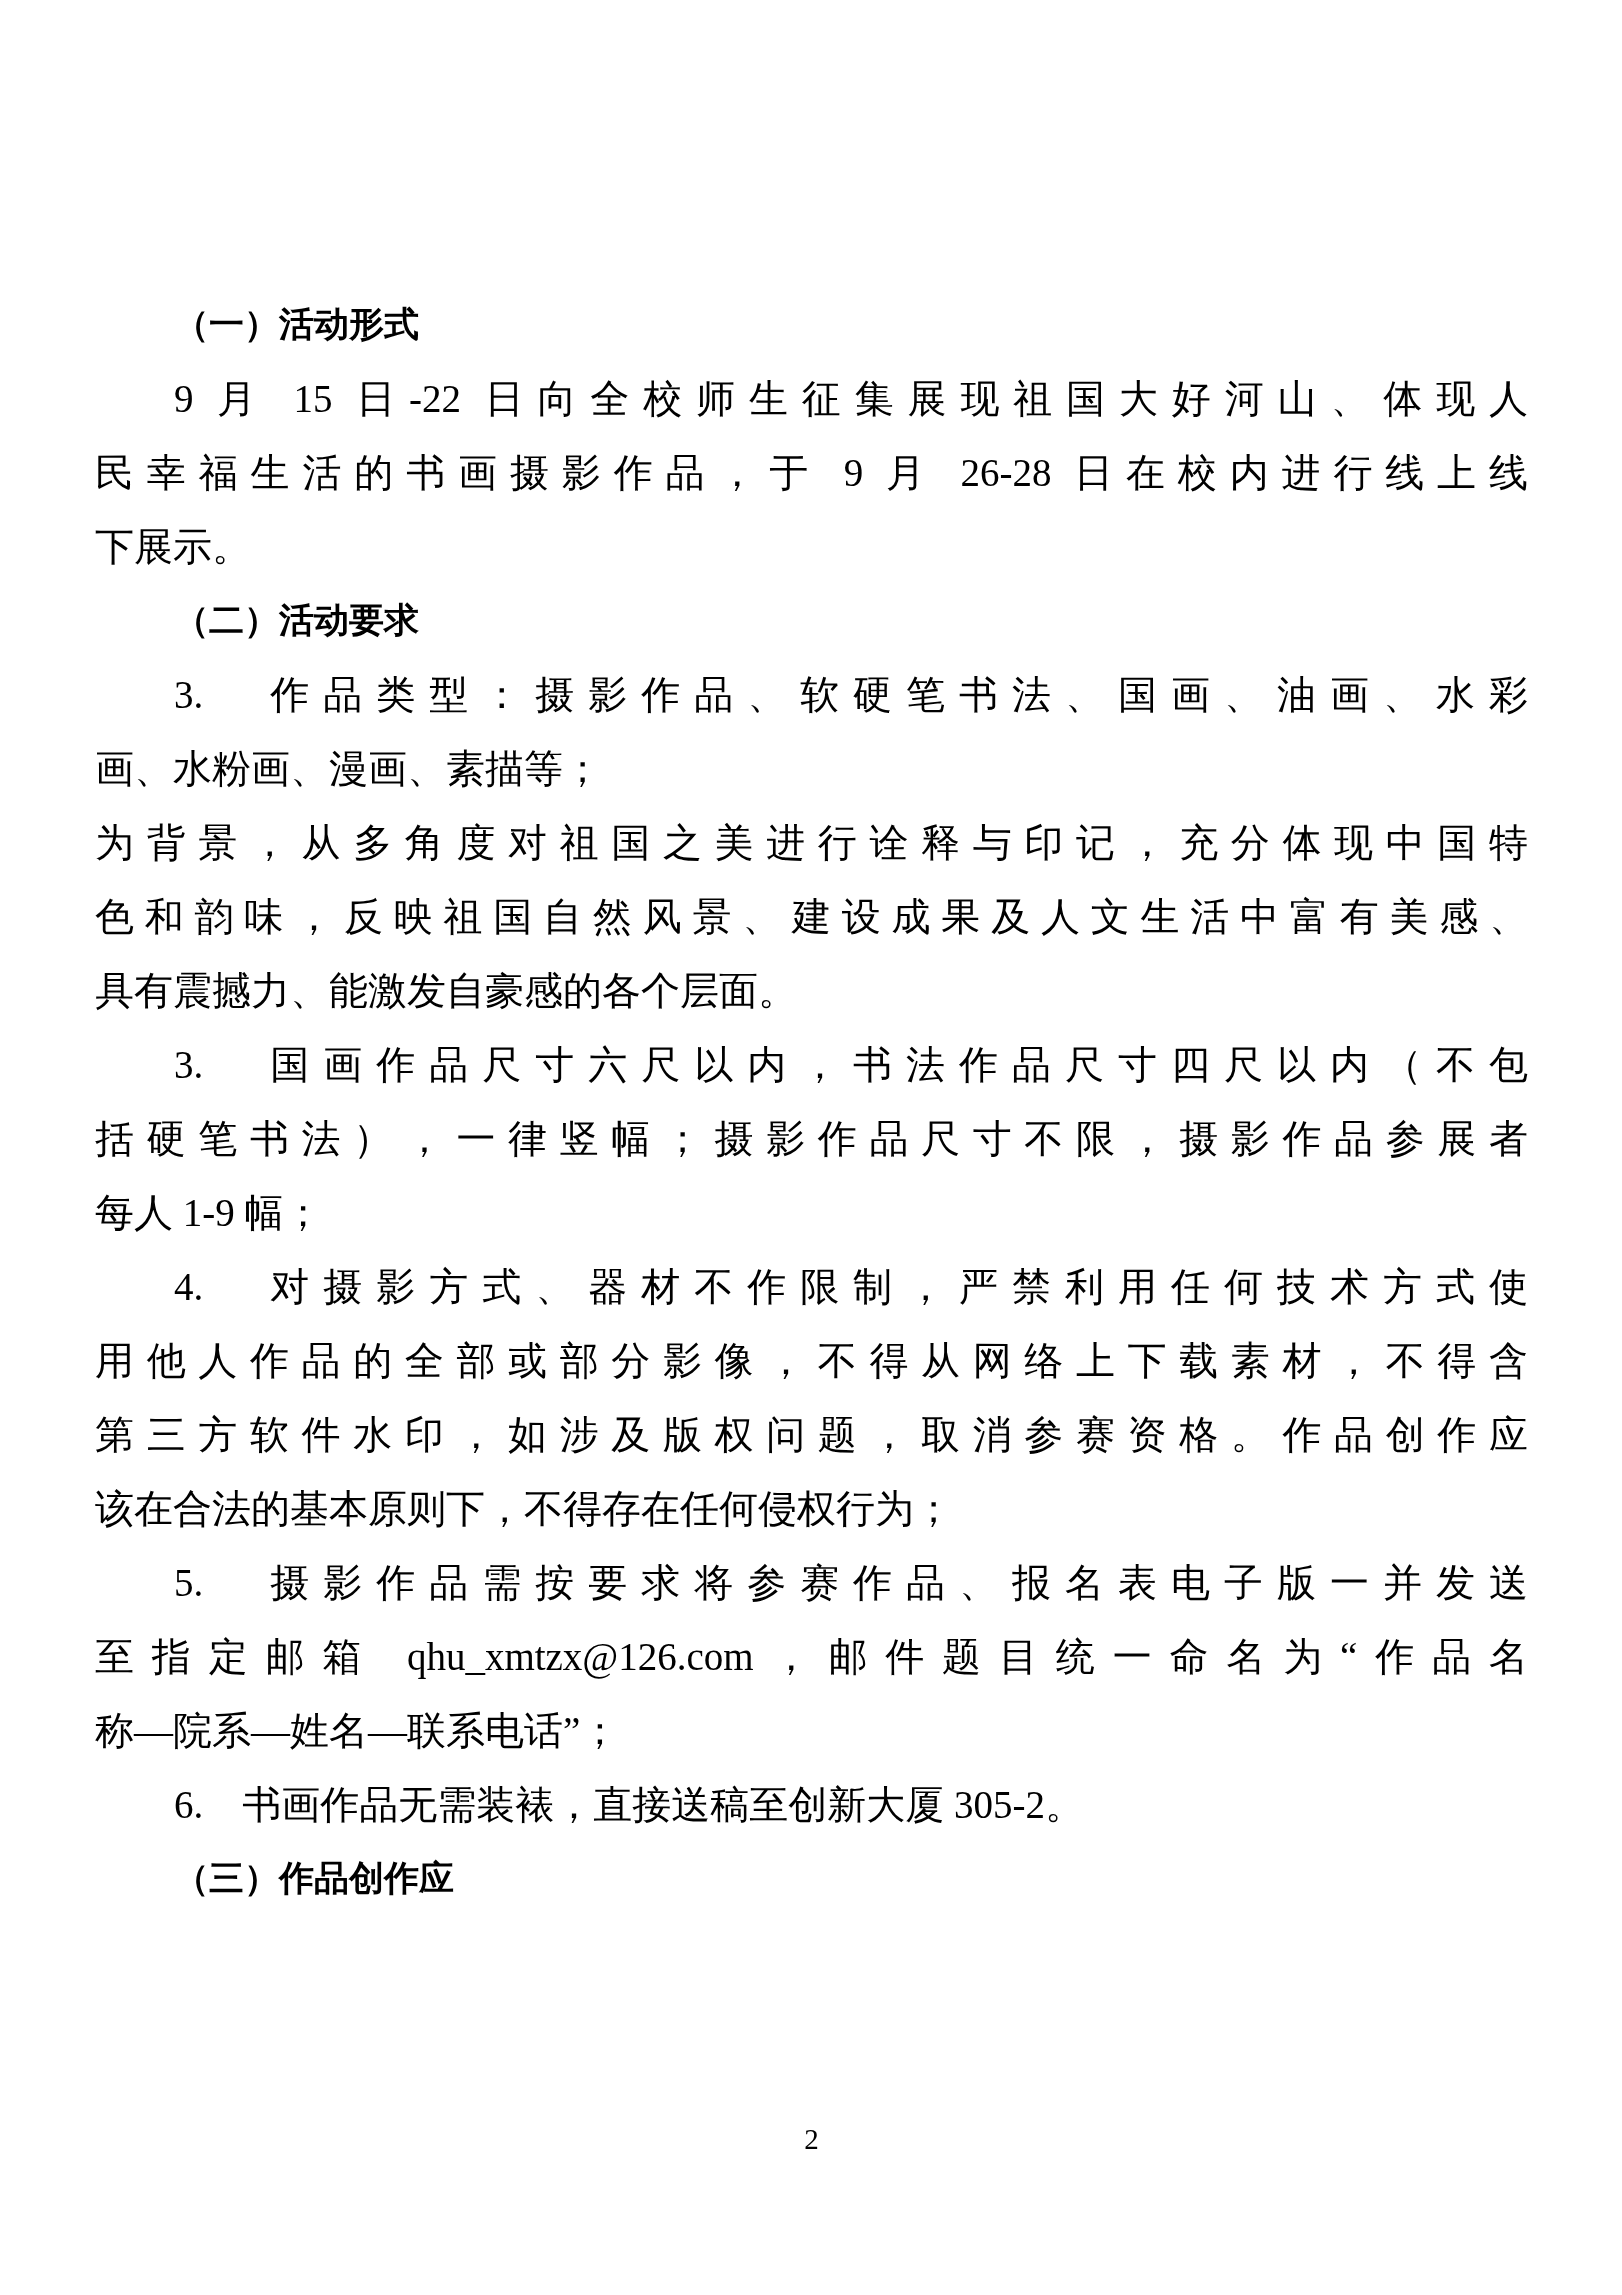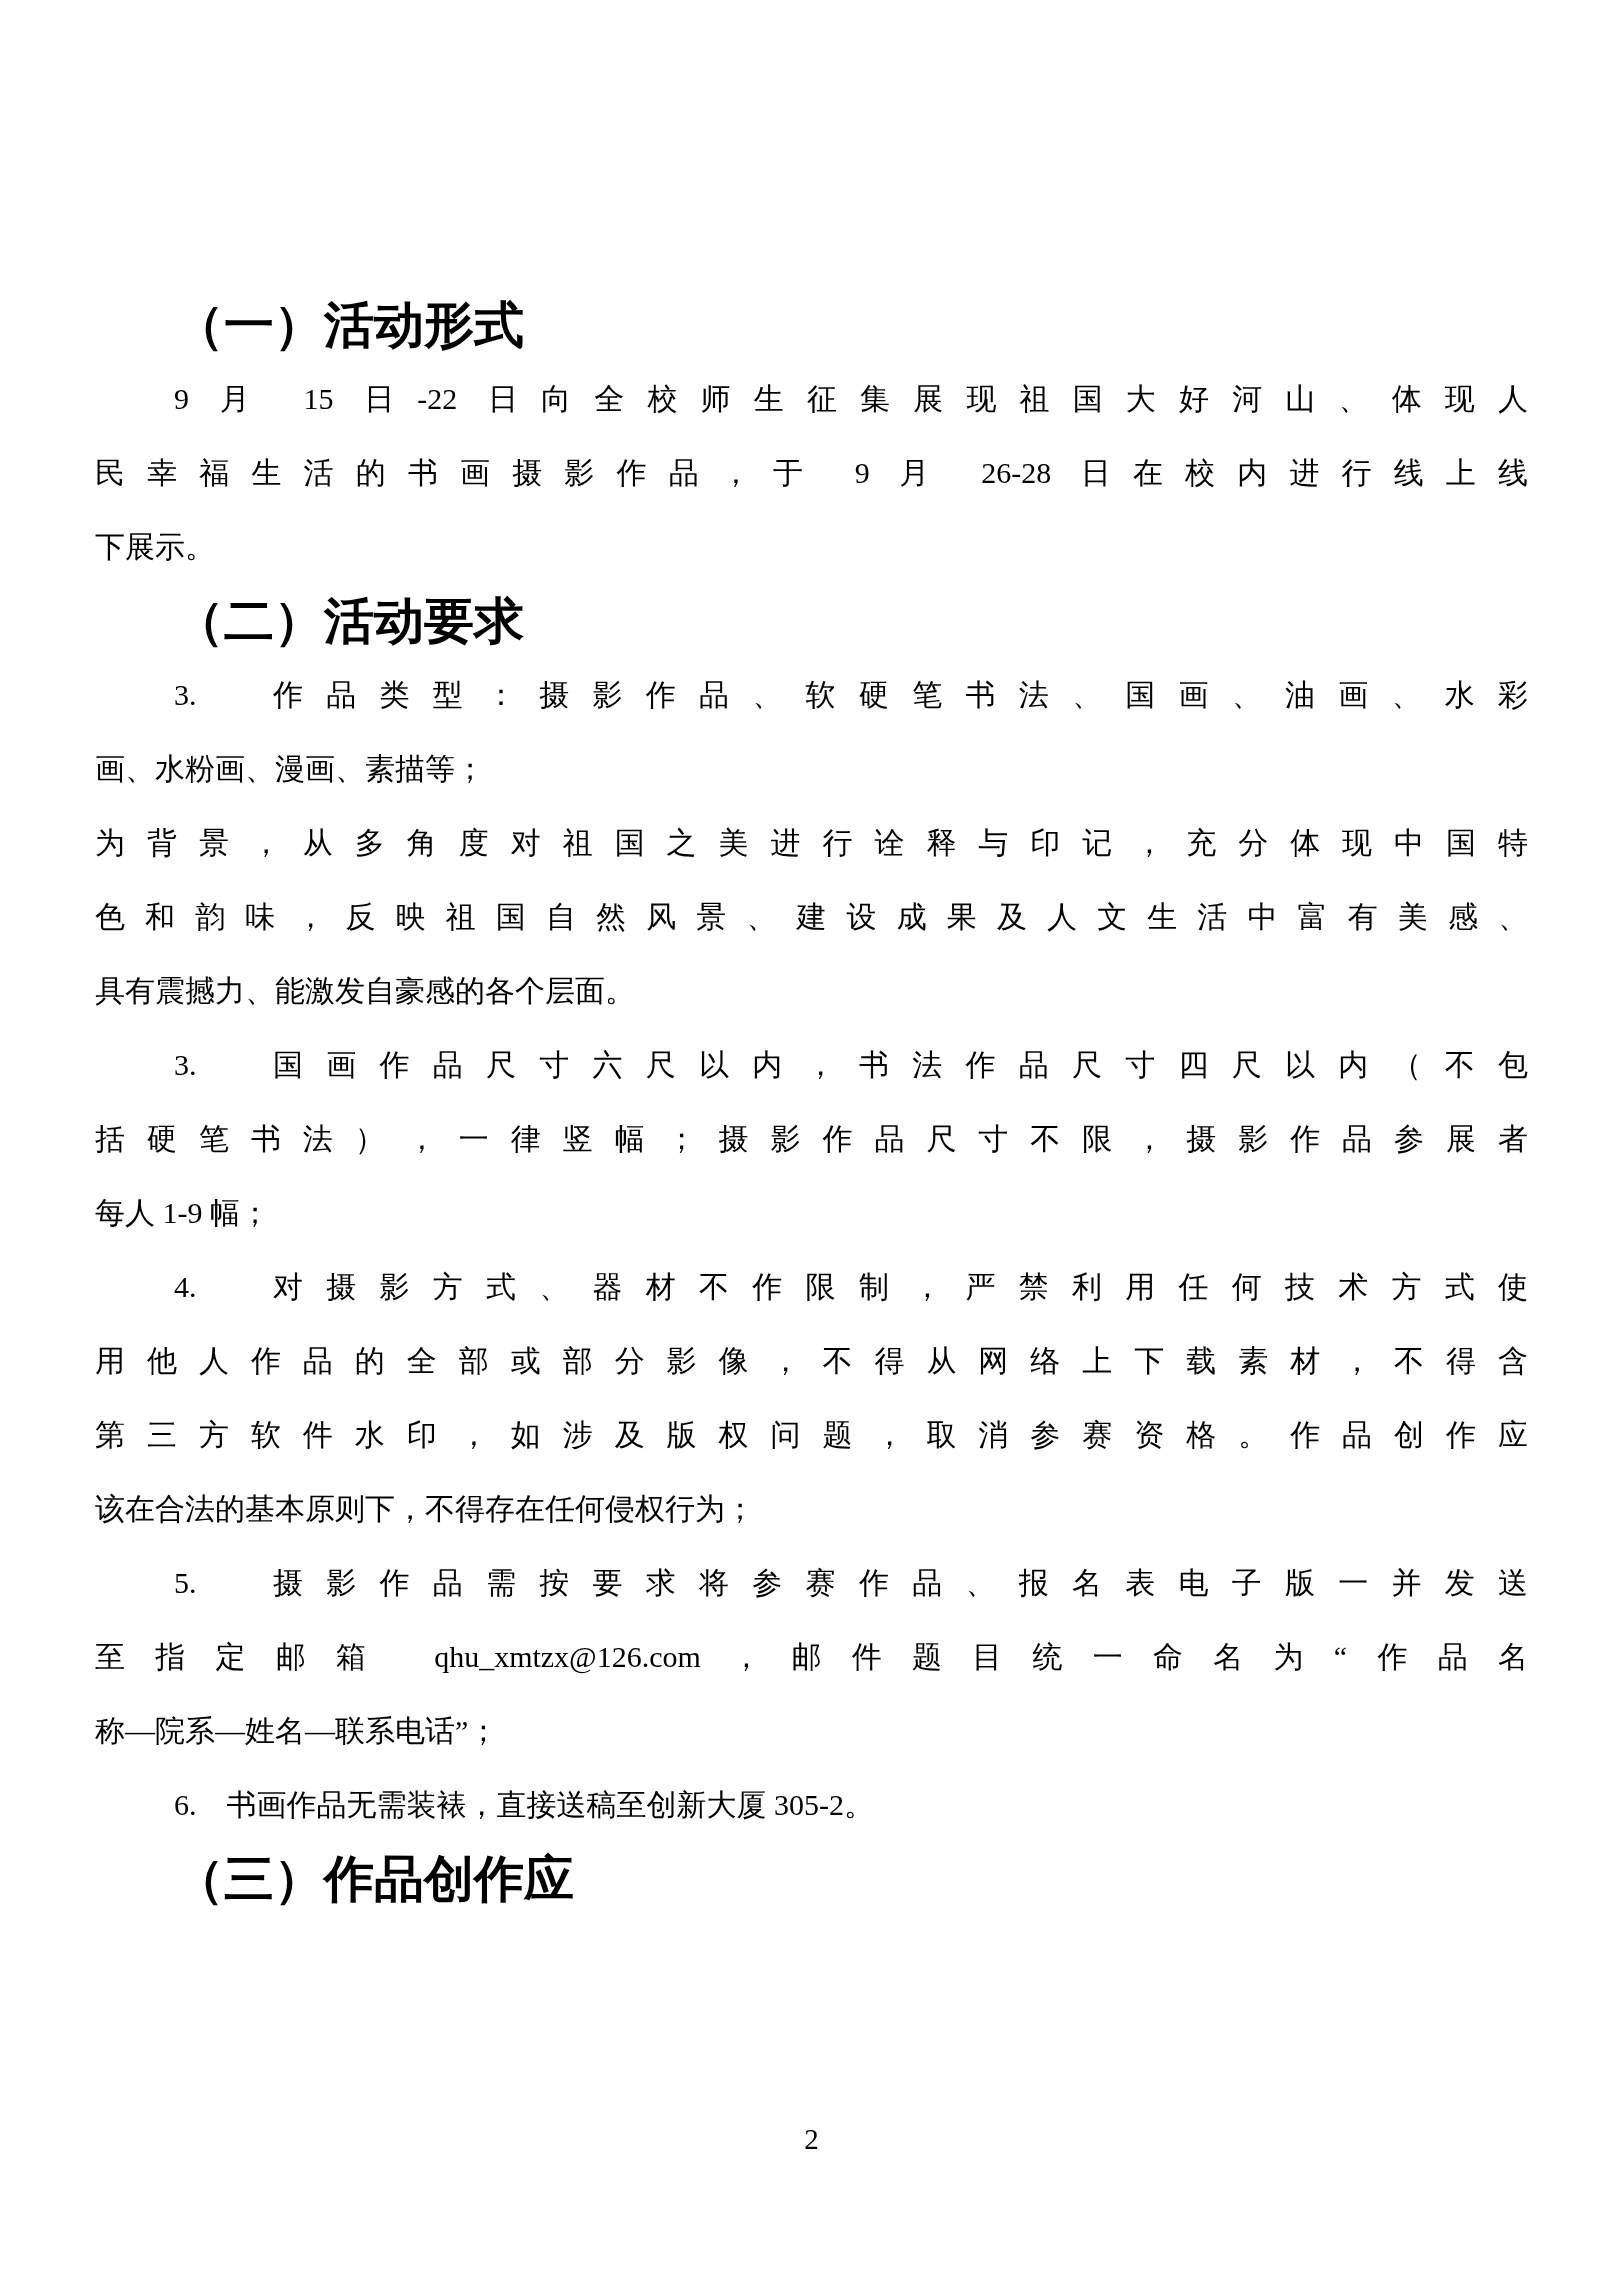--- a/index.html
+++ b/index.html
@@ -18,38 +18,38 @@
   }
   .content {
     position: absolute;
     left: 95px;
     top: 288px;
     width: 1433px;
   }
   .line {
     height: 74px;
     line-height: 74px;
-    font-size: 30px;
+    font-size: 39px;
     text-align: left;
     white-space: normal;
     overflow: visible;
   }
   
   .j {
     text-align: justify;
     text-align-last: justify;
     text-justify: inter-character;
   }
   
   .ind {
     padding-left: 79px;
   }
   .heading {
     font-weight: bold;
-    font-size: 50px;
+    font-size: 35px;
   }
   .footer {
     position: absolute;
     top: 2120px;
     left: 0;
     width: 100%;
     text-align: center;
     font-size: 29px;
     line-height: 39px;
   }

